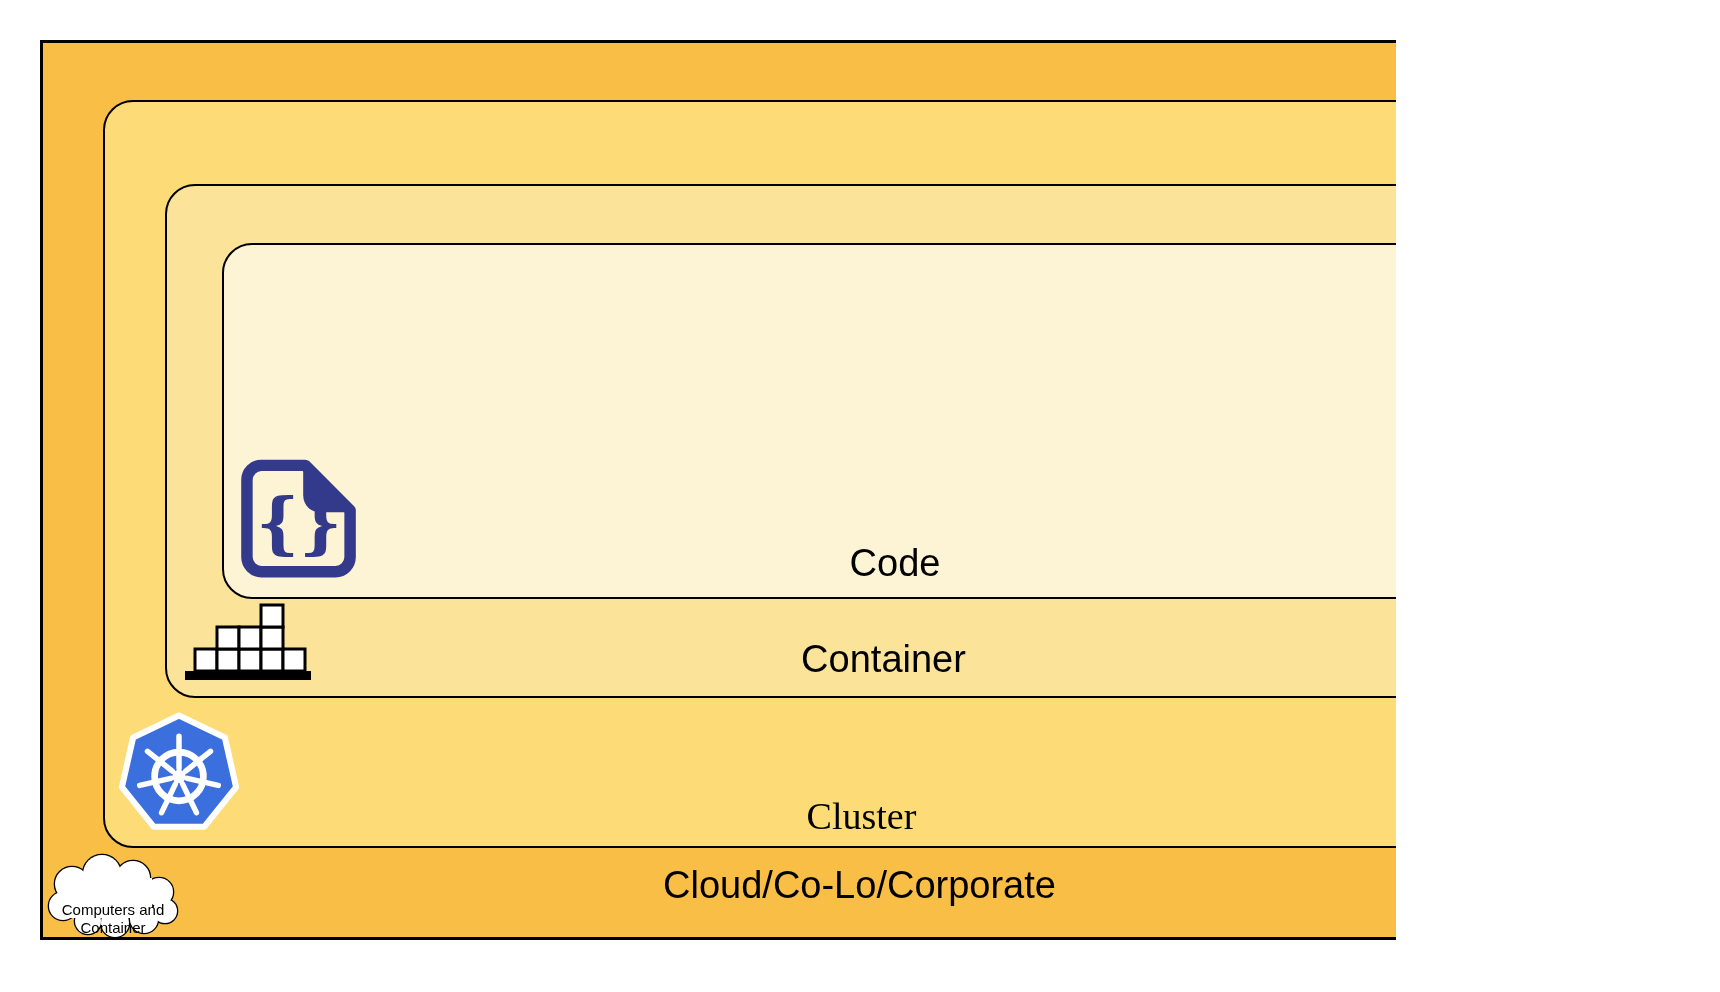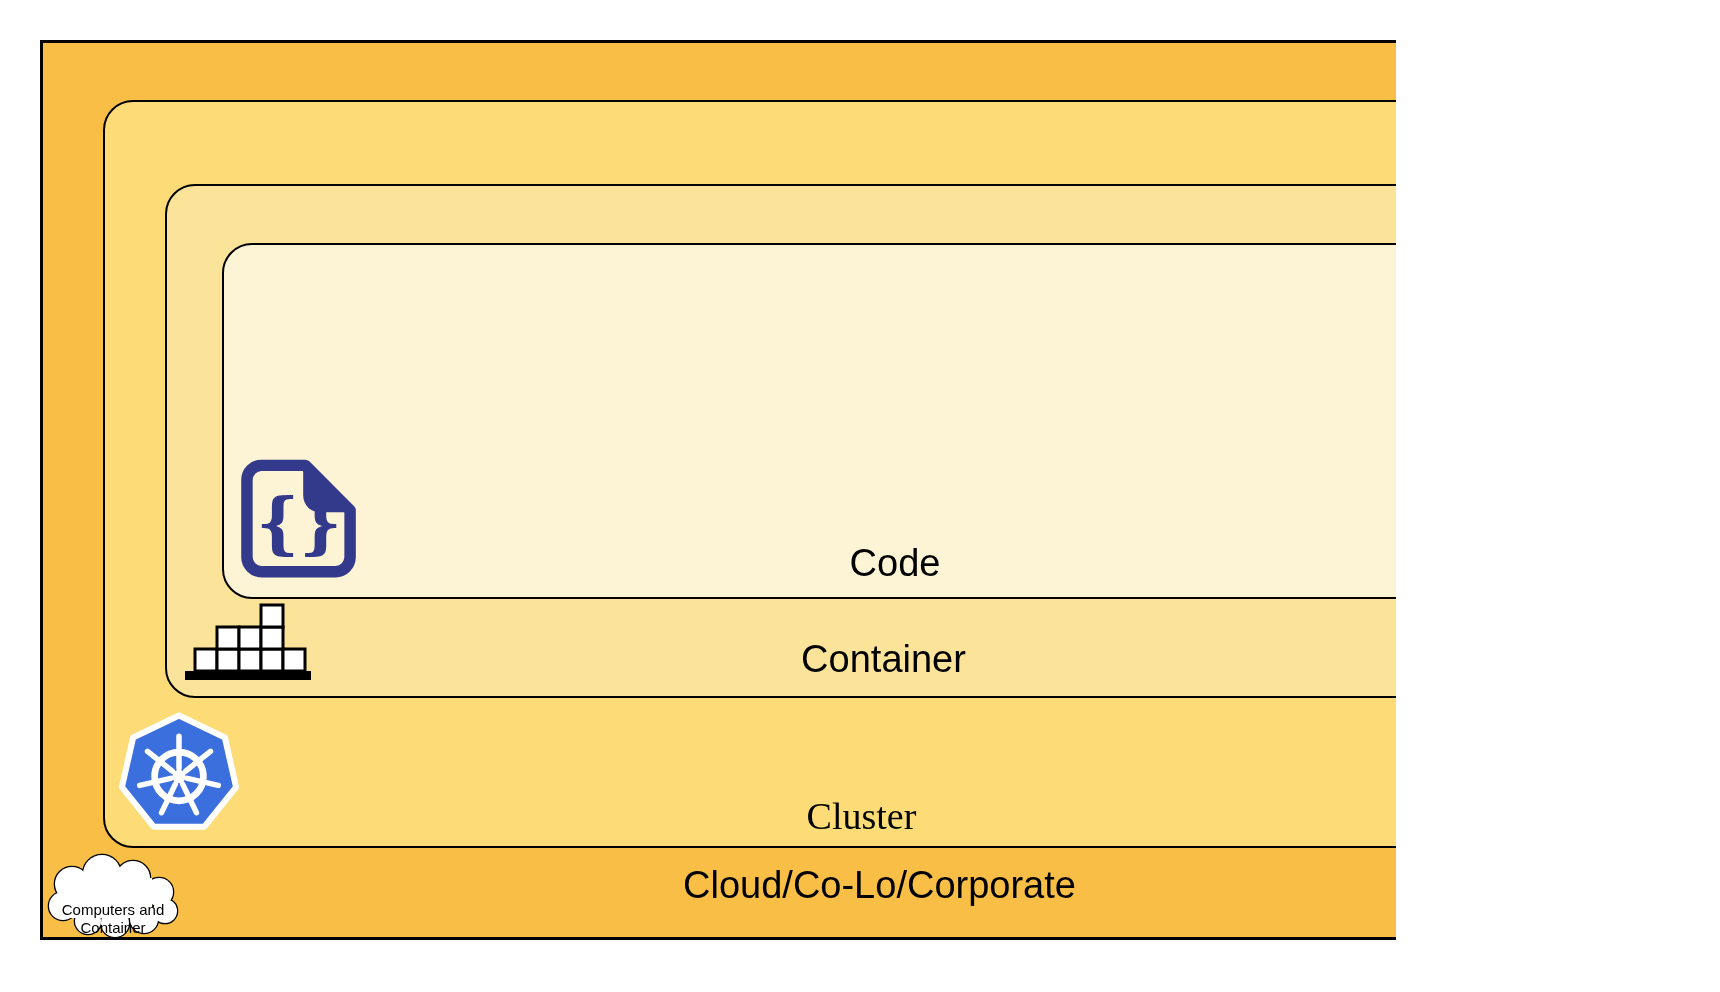--- a/index.html
+++ b/index.html
@@ -8,21 +8,21 @@
   .layer { position:absolute; box-sizing:border-box; }
   .layer-datacenter { left:40px;  top:40px;  width:1639px; height:900px; background:#F8BE46; border:3px solid #000; z-index:1; }
   .layer-cluster    { left:103px; top:100px; width:1517px; height:748px; background:#FDDC78; border:2px solid #000; border-radius:30px; z-index:2; }
   .layer-container  { left:165px; top:184px; width:1437px; height:514px; background:#FBE399; border:2px solid #000; border-radius:30px; z-index:3; }
   .layer-code       { left:222px; top:243px; width:1346px; height:356px; background:#FDF4D6; border:2px solid #000; border-radius:30px; z-index:4; }
 
   .lbl { position:absolute; text-align:center; color:#000; font-size:38px; line-height:42px; z-index:10; }
   .lbl-code       { left:222px; top:542px; width:1346px; }
   .lbl-container  { left:165px; top:638px; width:1437px; }
   .lbl-cluster    { left:103px; top:795px; width:1517px;font-family:Liberation Serif, serif; }
-  .lbl-datacenter { left:40px;  top:866px; width:1639px; line-height:39px;padding-left:20px; }
+  .lbl-datacenter { left:40px;  top:866px; width:1639px; line-height:39px; }
 
   .icon { position:absolute; z-index:12; }
   .icon-codefile  { left:236px; top:456px; width:124px; height:124px; }
   .icon-boxes     { left:183px; top:602px; width:130px; height:80px;  }
   .icon-k8s       { left:118px; top:710px; width:122px; height:128px; }
   .icon-cloud     { left:40px;  top:848px; width:146px; height:92px;  z-index:13; }
 
   .cloud-text { position:absolute; left:40px; top:901px; width:146px; text-align:center;
                 font-size:15px; line-height:18px; color:#000; z-index:14; }
 </style>

